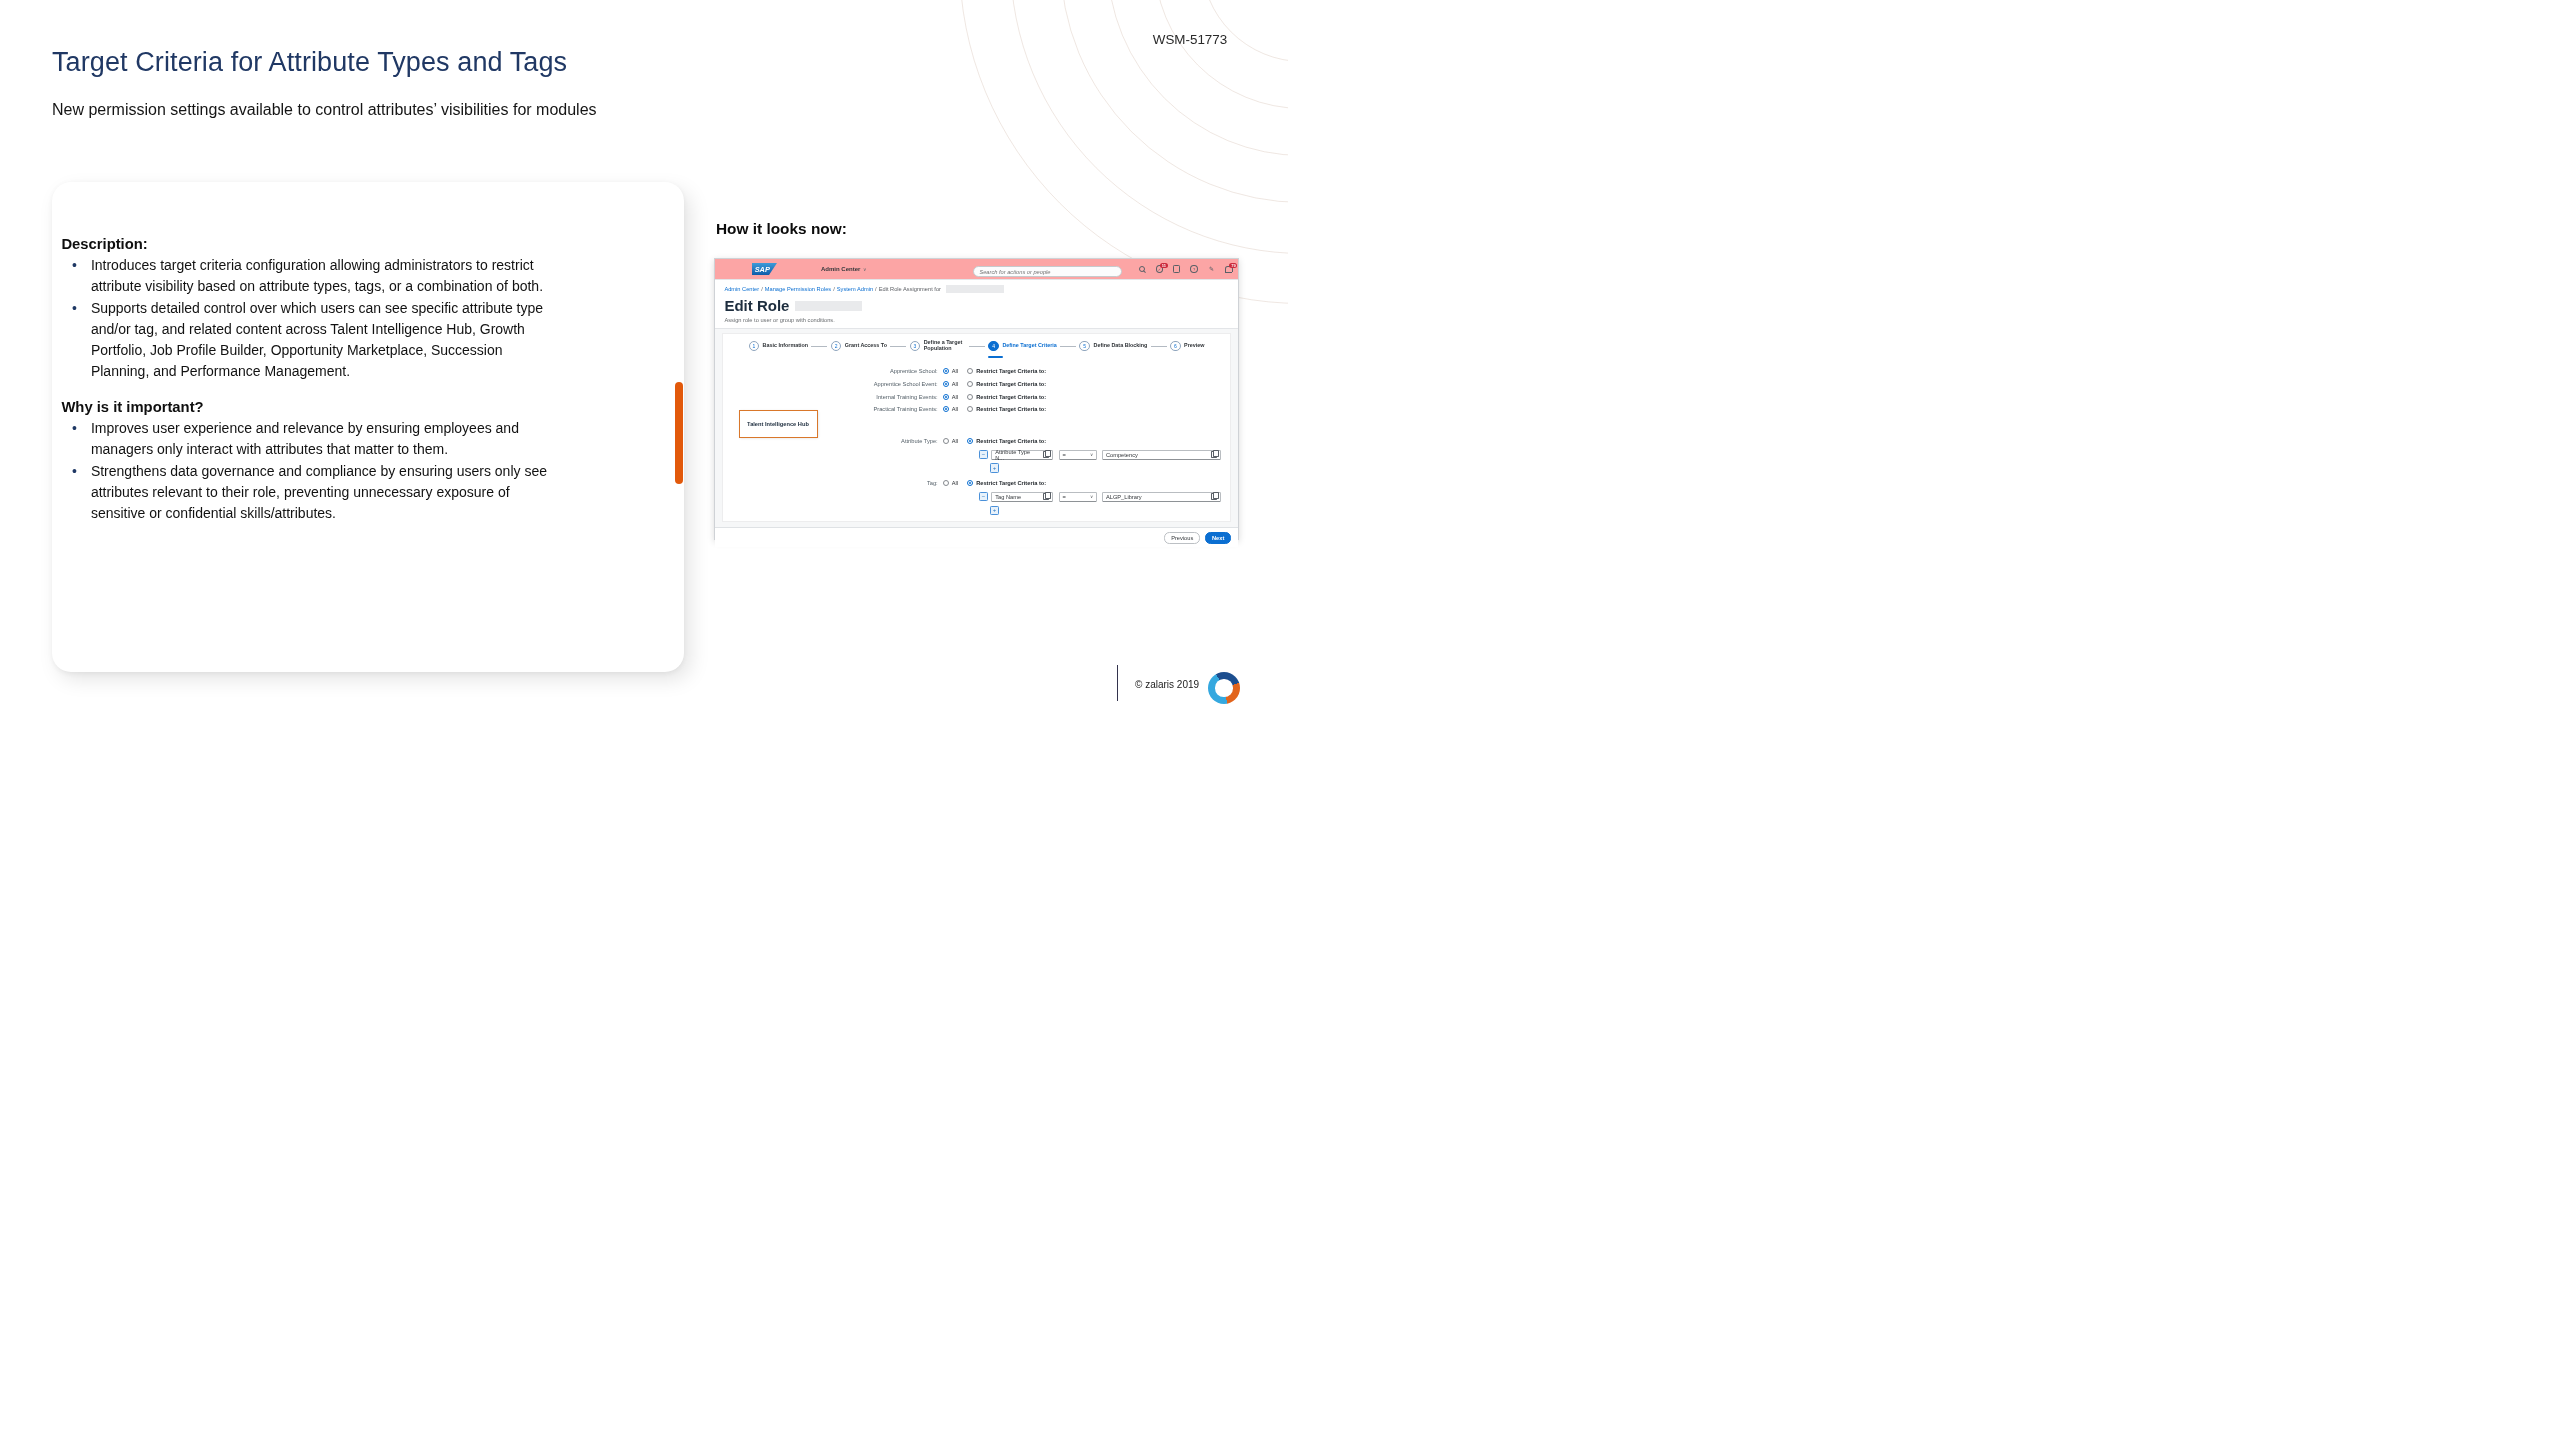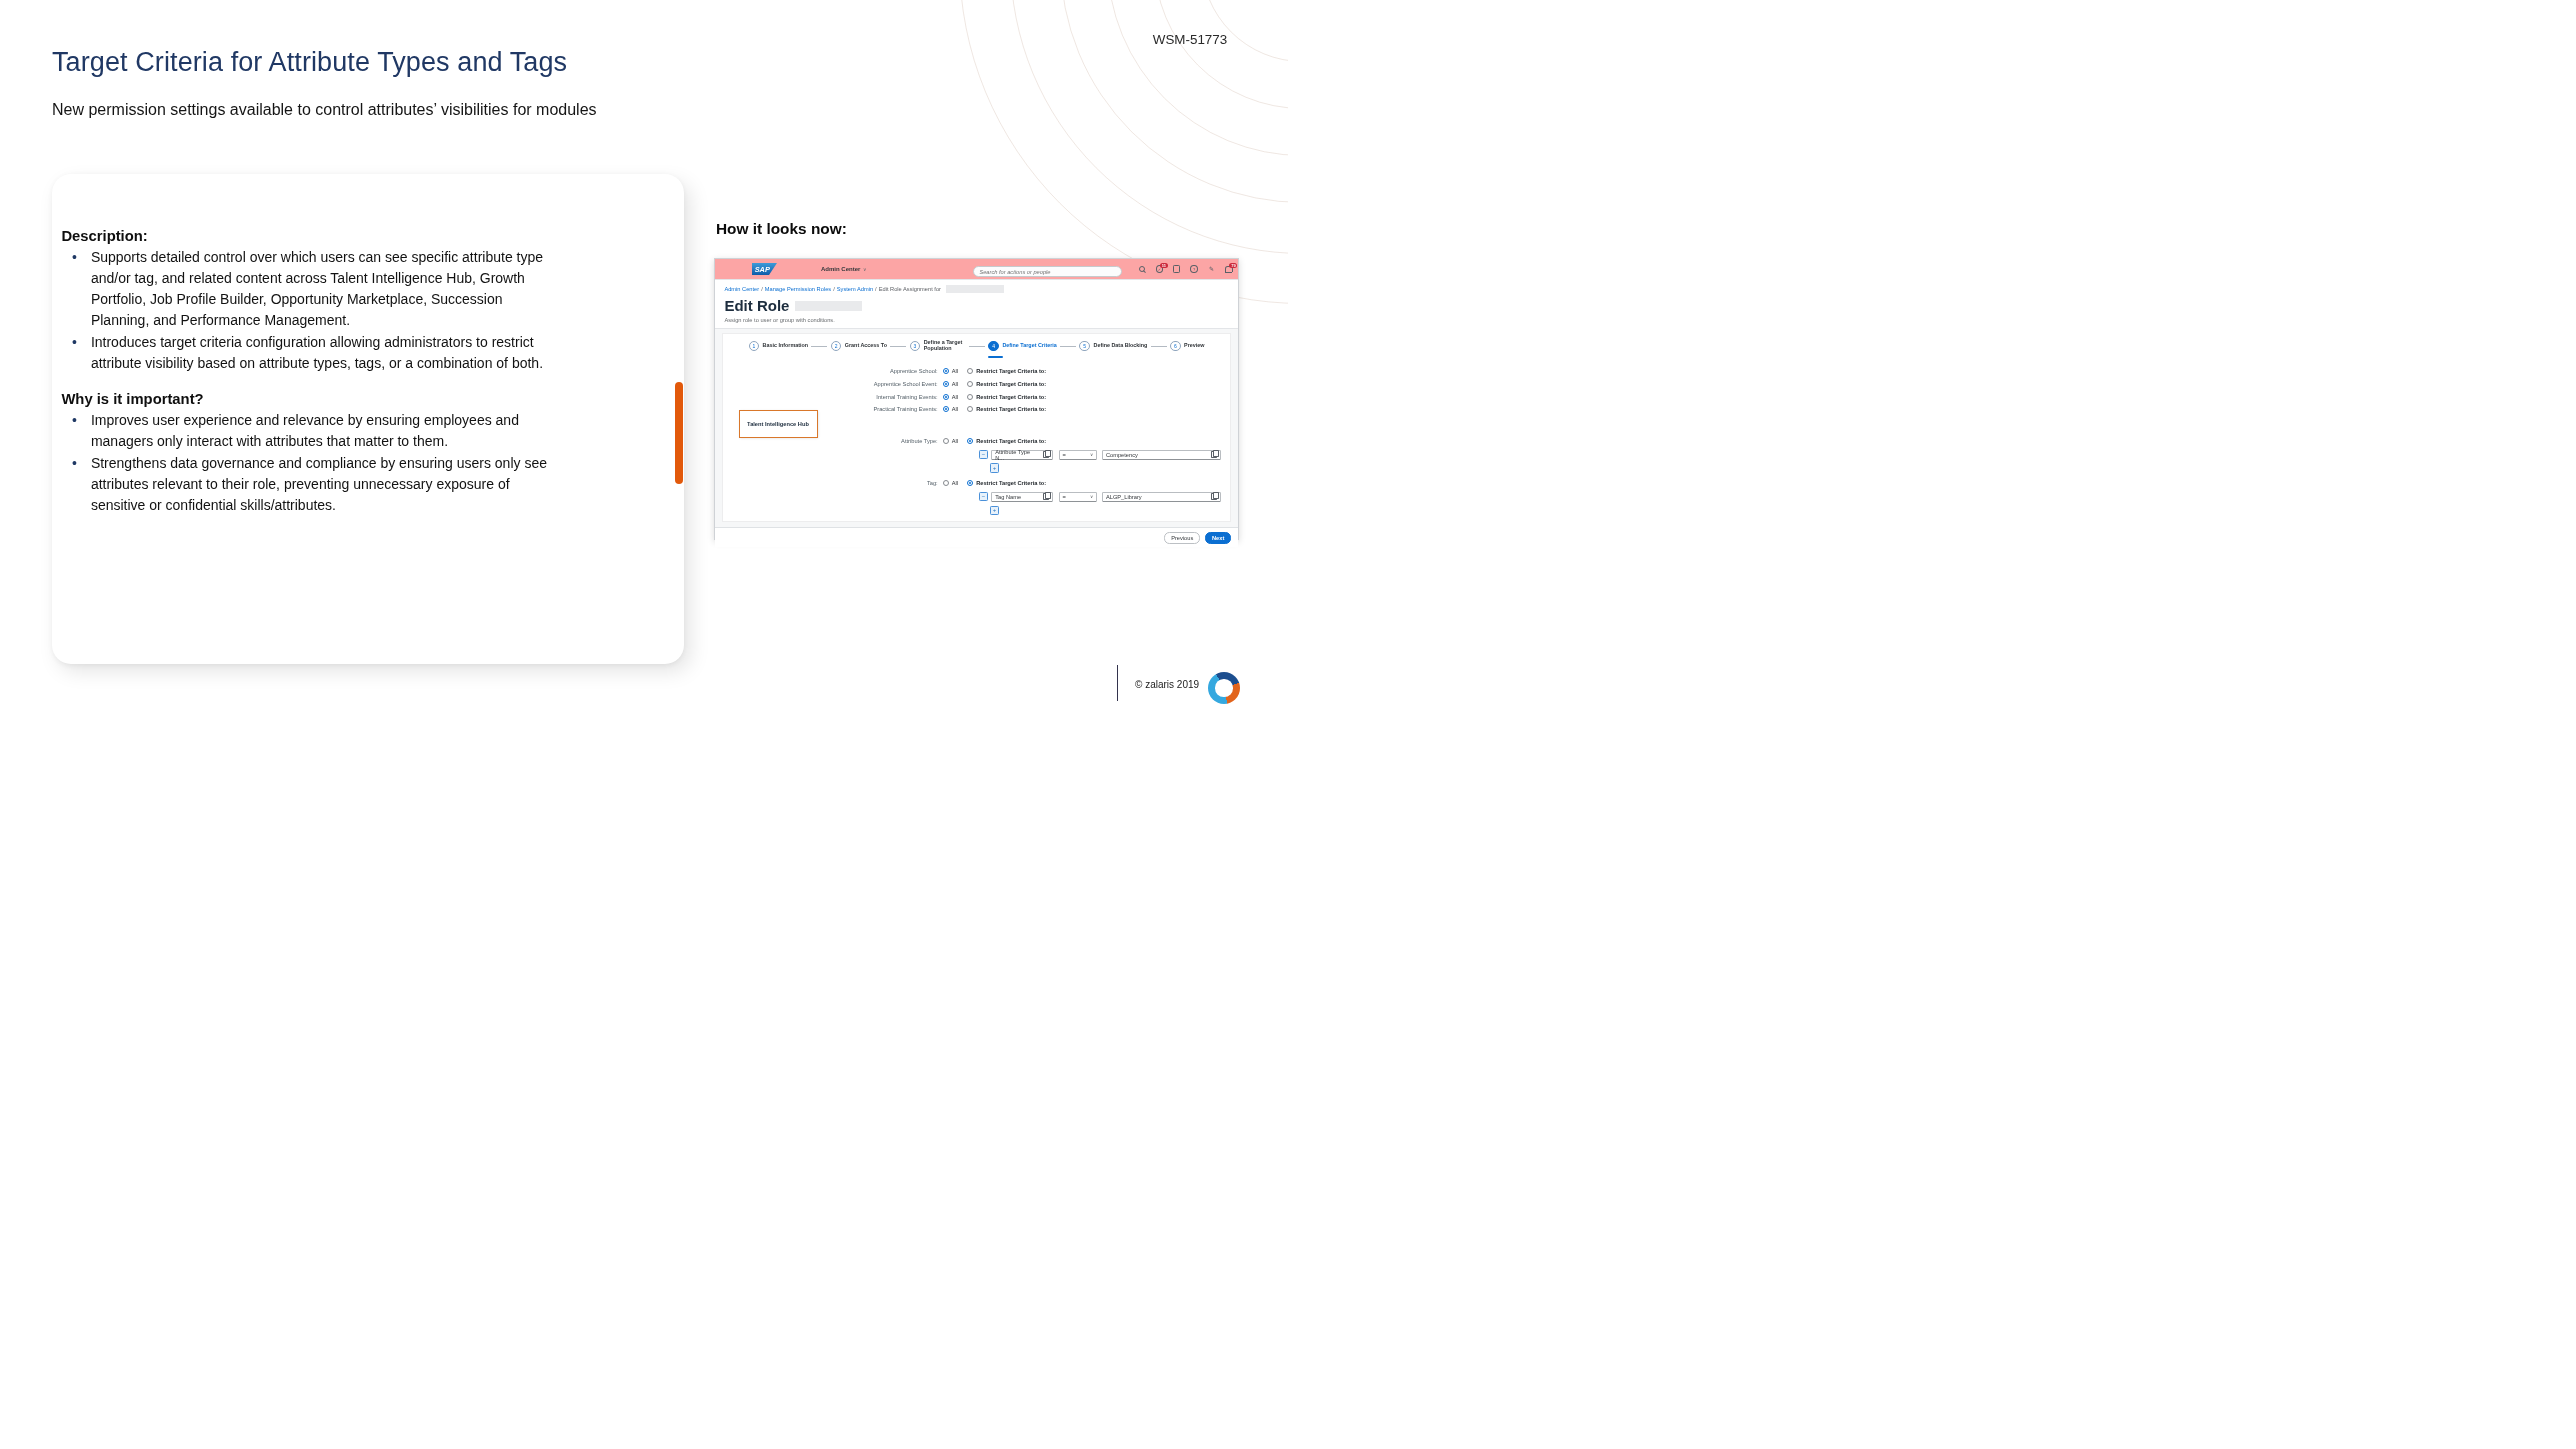--- a/index.html
+++ b/index.html
@@ -15,21 +15,21 @@
   .subtitle{position:absolute;left:52px;top:101px;font-size:16px;color:#151515;}
 
   
   .ticket{position:absolute;left:1099px;top:32px;width:182px;}
   .ticket-id{font-size:13.4px;color:#2a2a2a;text-align:center;margin-bottom:5.4px;}
   .ticket-table{display:flex;flex-direction:column;gap:2px;}
   .ticket-row{border:1.3px solid #141414;background:#fff;height:22px;display:flex;align-items:center;justify-content:center;
     font-size:12px;color:#2b2b2b;}
 
   
-  .card{position:absolute;left:52px;top:174px;width:632px;height:490px;background:#fff;border-radius:19px;
+  .card{position:absolute;left:52px;top:182px;width:632px;height:490px;background:#fff;border-radius:19px;
     box-shadow:6.7px 8px 20px rgba(0,0,0,0.10), 0 1.3px 5.4px rgba(0,0,0,0.05);}
   .card-inner{padding:54px 20px 0 9.4px;}
   .sec-h{font-size:14.8px;font-weight:bold;color:#0f0f0f;margin:0 0 2.7px 0;}
   ul.blist{list-style:none;margin:1.3px 0 0 0;padding:0;width:496px;}
   ul.blist li{position:relative;padding-left:29.5px;font-size:14px;line-height:21px;color:#121212;margin-bottom:1.3px;}
   ul.blist li::before{content:"•";position:absolute;left:10.7px;top:0;color:#1f3864;font-size:14px;}
   .why-h{margin-top:17.4px;}
   .accent-bar{position:absolute;left:675px;top:382px;width:8px;height:102px;background:#e2590b;border-radius:4px;}
 
   
@@ -149,22 +149,22 @@
   <div class="subtitle">New permission settings available to control attributes’ visibilities for modules</div>
 
   <div class="ticket">
     <div class="ticket-id">WSM-51773</div>
   </div>
 
   <div class="card">
     <div class="card-inner">
       <div class="sec-h">Description:</div>
       <ul class="blist">
+        <li>Introduces target criteria configuration allowing administrators to restrict attribute visibility based on attribute types, tags, or a combination of both.</li>
         <li>Supports detailed control over which users can see specific attribute type and/or tag, and related content across Talent Intelligence Hub, Growth Portfolio, Job Profile Builder, Opportunity Marketplace, Succession Planning, and Performance Management.</li>
-        <li>Introduces target criteria configuration allowing administrators to restrict attribute visibility based on attribute types, tags, or a combination of both.</li>
       </ul>
       <div class="sec-h why-h">Why is it important?</div>
       <ul class="blist">
         <li>Improves user experience and relevance by ensuring employees and managers only interact with attributes that matter to them.</li>
         <li>Strengthens data governance and compliance by ensuring users only see attributes relevant to their role, preventing unnecessary exposure of sensitive or confidential skills/attributes.</li>
       </ul>
     </div>
   </div>
   <div class="accent-bar"></div>
 

